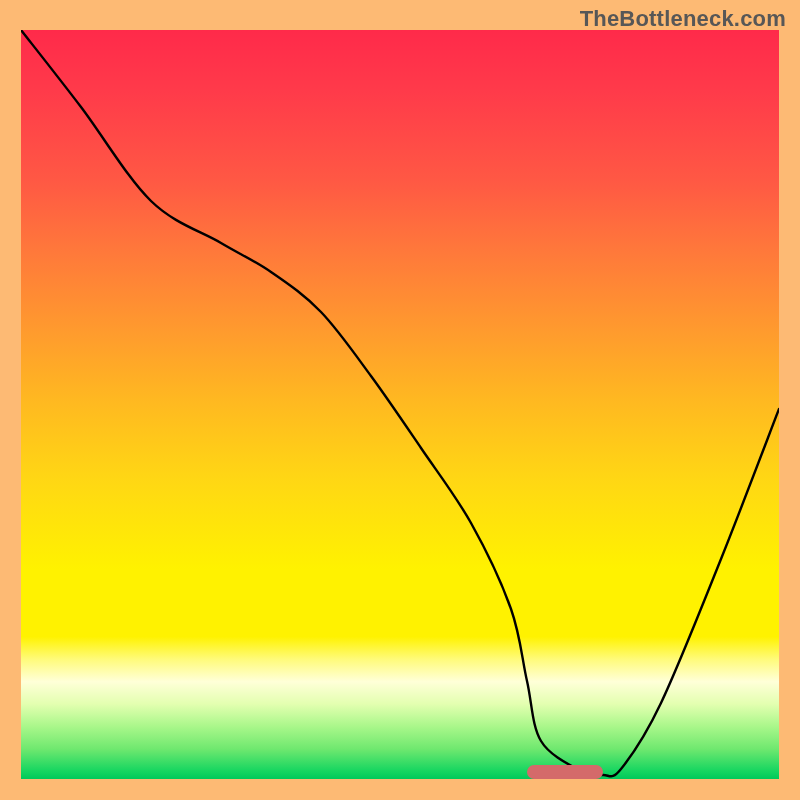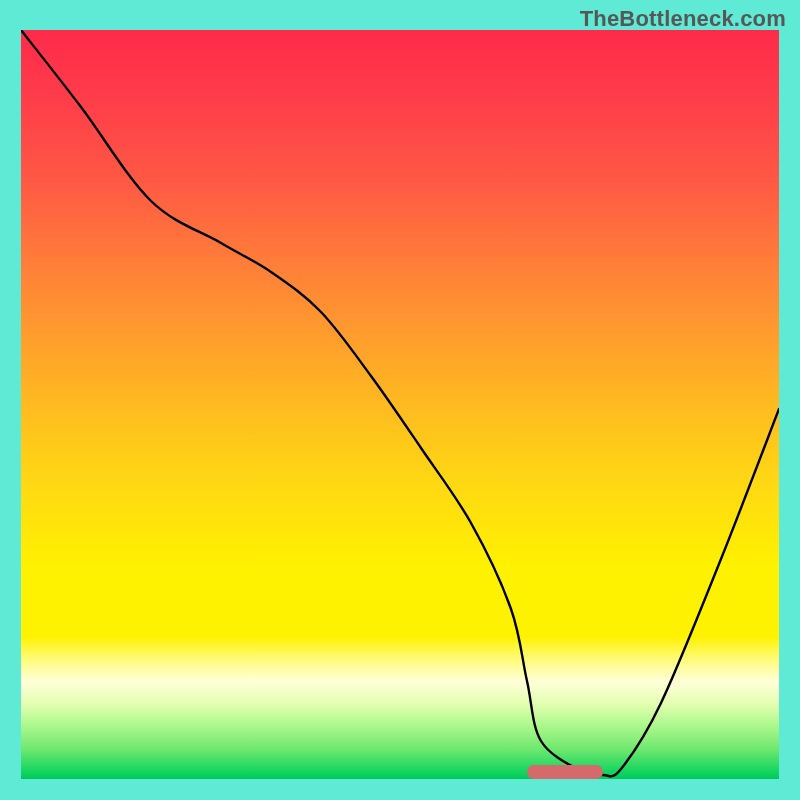--- a/index.html
+++ b/index.html
@@ -7,21 +7,21 @@
     padding: 0;
     width: 800px;
     height: 800px;
     background: #000;
     overflow: hidden;
   }
   .frame {
     position: relative;
     width: 800px;
     height: 800px;
-    background: #5eead4;
+    background: #fdba74;
   }
   .watermark {
     position: absolute;
     top: 6px;
     right: 14px;
     font-family: Arial, Helvetica, sans-serif;
     font-size: 22px;
     font-weight: 600;
     color: #575757;
     letter-spacing: 0.2px;

